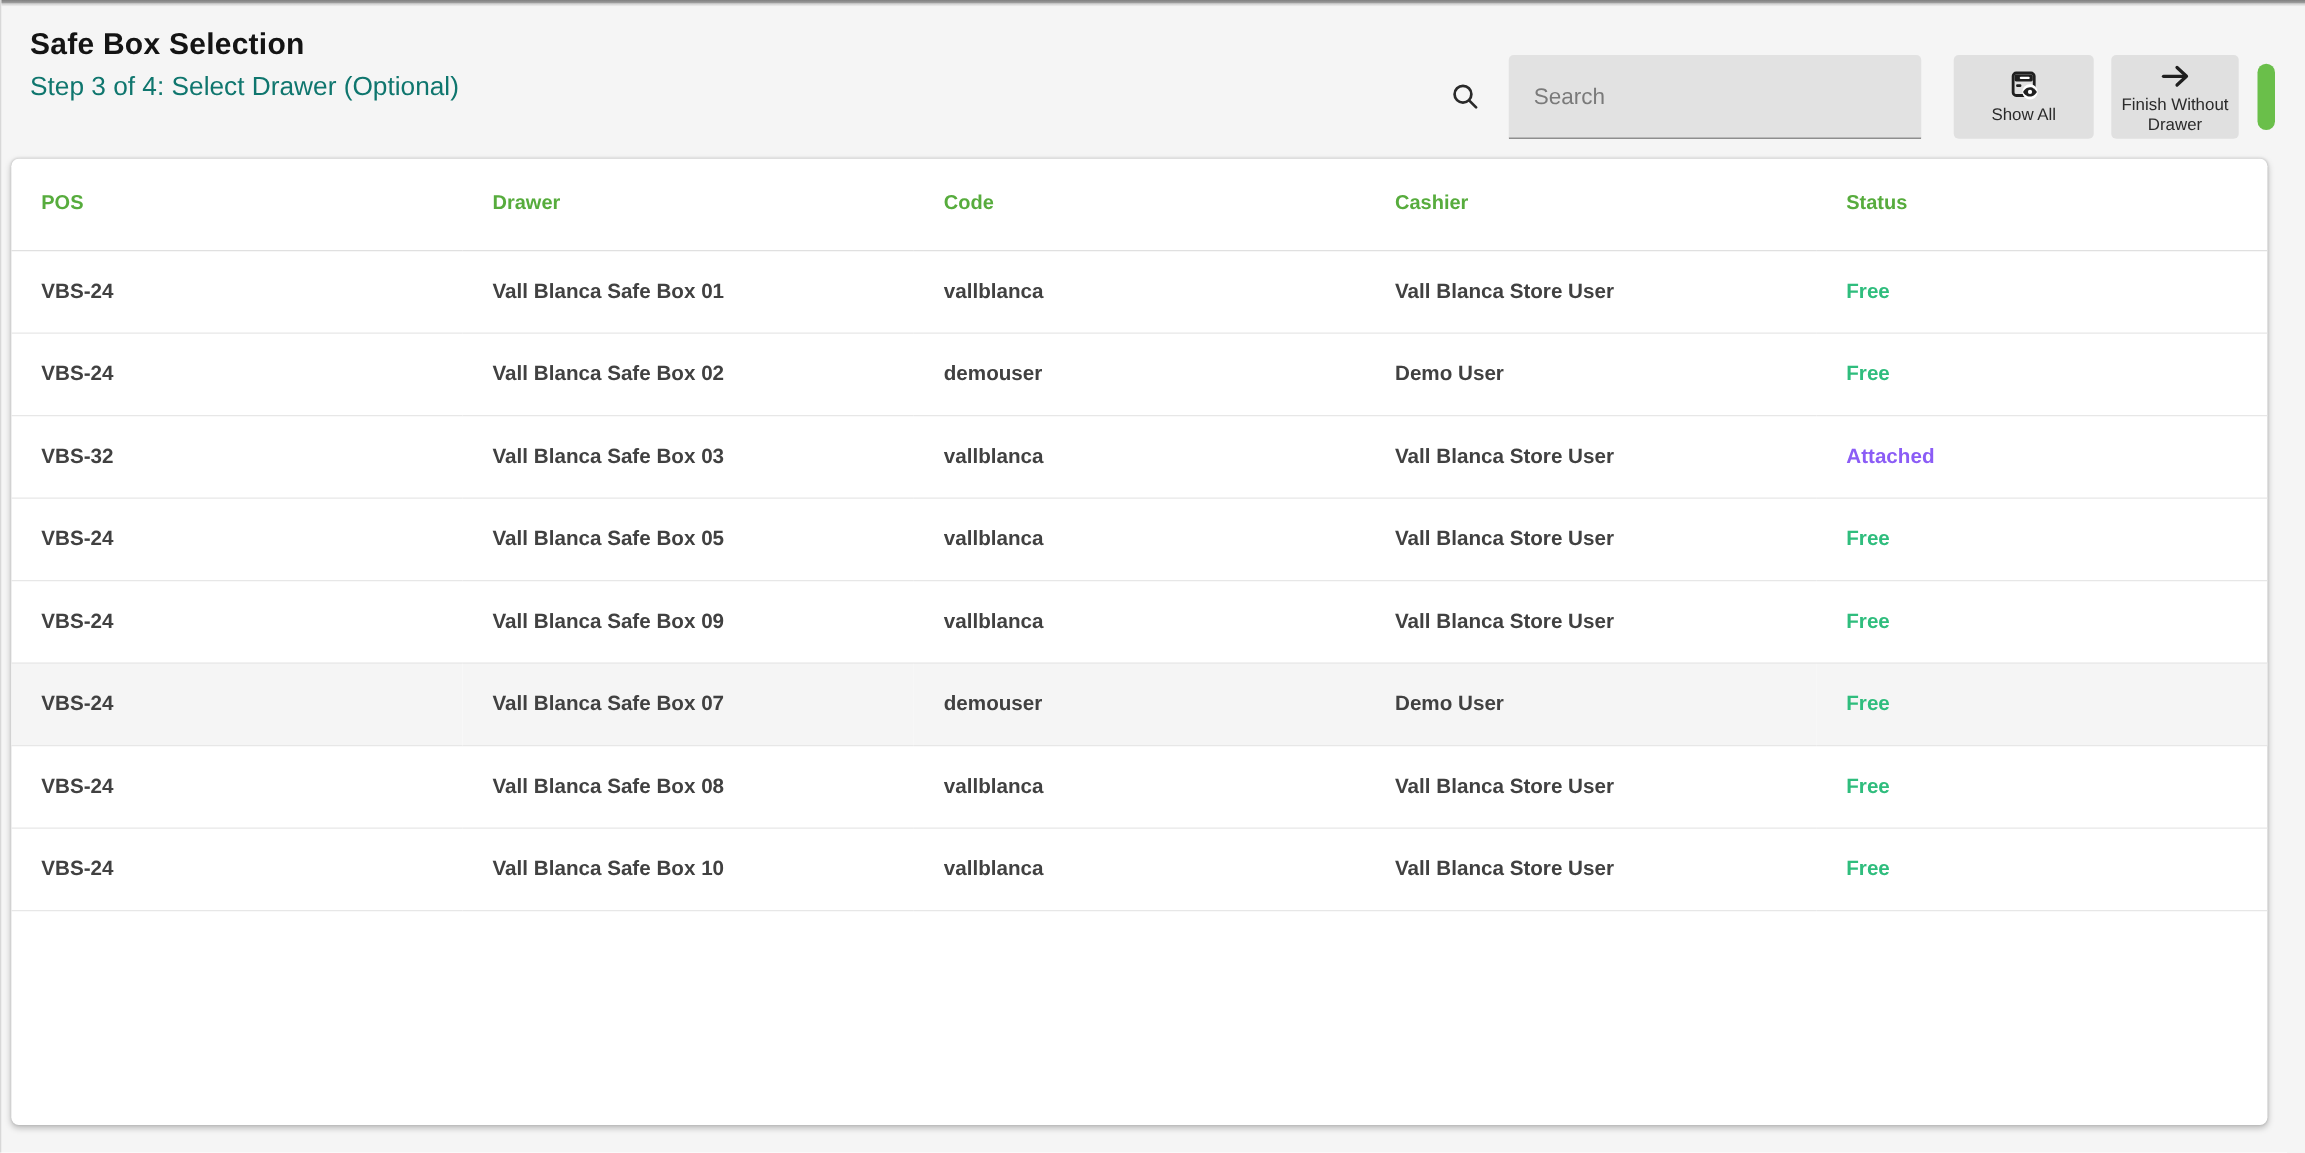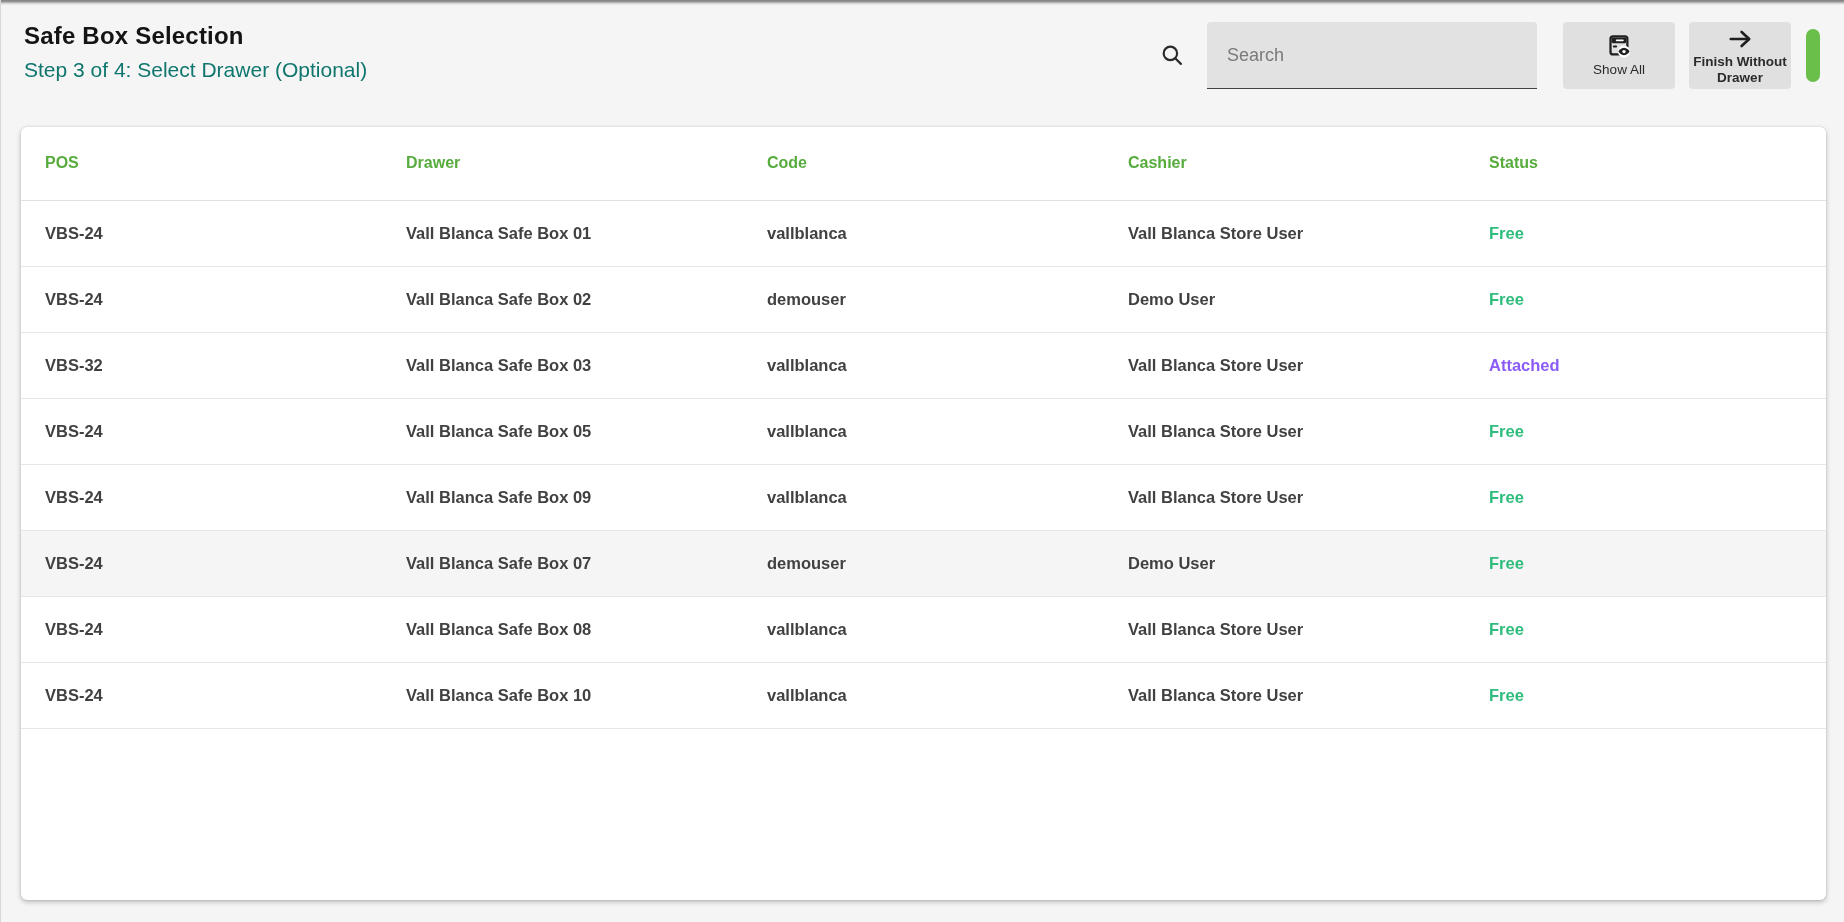--- a/index.html
+++ b/index.html
@@ -20,21 +20,21 @@
 
   
   .header {
     display:flex; justify-content:space-between; align-items:flex-start;
     padding:22px 24px 0 23px; height:127px;
   }
   .title-block { padding-top:0; }
   .page-title { font-size:24px; font-weight:bold; color:#141414; letter-spacing:.2px; }
   .page-subtitle { font-size:21px; color:#0f766e; margin-top:8px; }
 
-  .controls { display:flex; align-items:flex-start; margin-top:0; }
+  .controls { display:flex; align-items:flex-start; margin-top:22px; }
   .search-icon-wrap { margin-top:20px; margin-right:22px; }
   .search-wrap { margin-right:26px; }
   .search-input {
     width:330px; height:67px;
     background:#e2e2e2; border:none; outline:none;
     border-bottom:1px solid #424242;
     border-radius:4px 4px 0 0;
     padding:0 16px 0 20px;
     font-family:"Liberation Sans", sans-serif;
     font-size:18px; color:#333;
@@ -45,30 +45,30 @@
     width:112px; height:67px;
     background:#e0e0e0; border:none; border-radius:4px;
     display:flex; flex-direction:column; align-items:center; justify-content:center;
     gap:2px; cursor:pointer;
     font-family:"Liberation Sans", sans-serif;
     font-size:13.5px; color:#2b2b2b; line-height:1.12;
     text-align:center; padding:4px 4px;
     margin-right:14px;
   }
   .tool-btn .btn-label { white-space:pre-line; }
-  .finish-btn { width:102px; margin-right:15px;font-weight:bold; }
+  .finish-btn { width:102px; margin-right:15px; }
 
   .scroll-pill {
     width:14px; height:53px; border-radius:7px;
     background:#6abf4a; margin-top:7px;
   }
 
   
   .card {
-    position:absolute; left:20px; top:127px; width:1805px; height:773px;
+    position:absolute; left:8px; top:127px; width:1805px; height:773px;
     background:#fff; border-radius:6px;
     box-shadow:0 2px 5px rgba(0,0,0,.25), 0 0 2px rgba(0,0,0,.12);
     overflow:hidden;
   }
   table { width:100%; border-collapse:collapse; table-layout:fixed; }
   col { width:20%; }
   th {
     text-align:left; vertical-align:middle;
     height:73px; padding:0 8px 0 24px;
     font-size:16px; font-weight:bold; color:#57ac3d;

